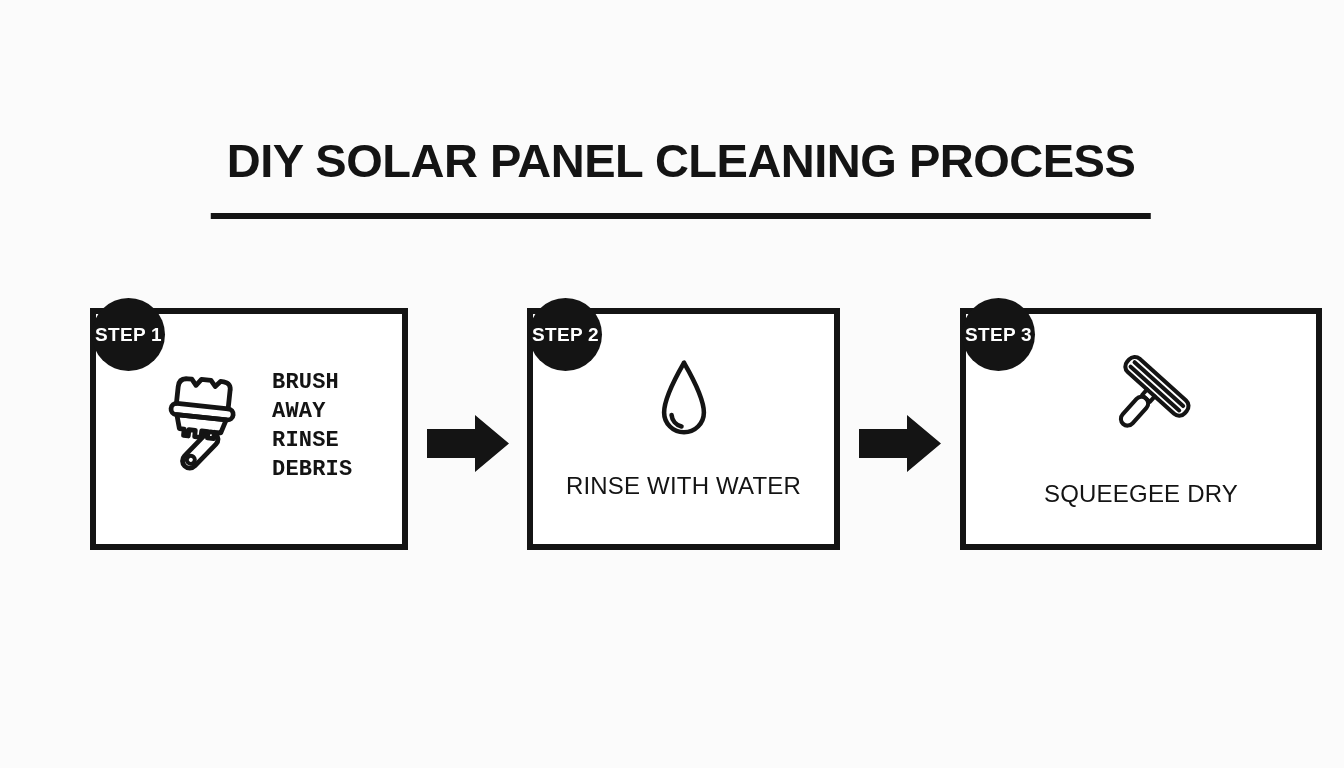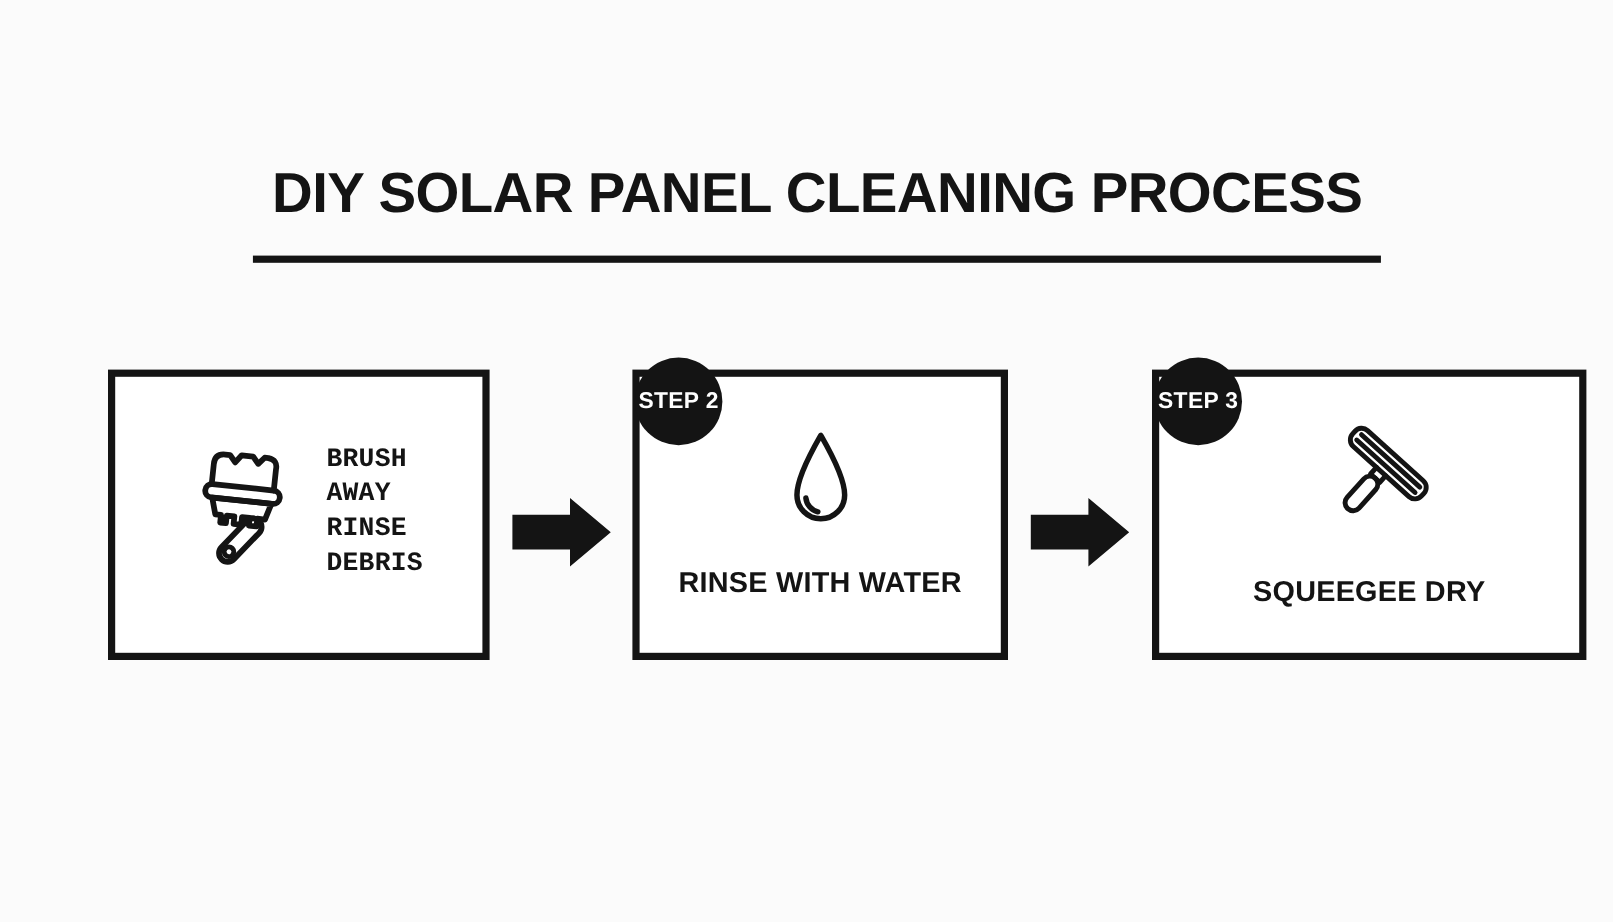--- a/index.html
+++ b/index.html
@@ -98,21 +98,21 @@
   .card-col {
     display: flex;
     flex-direction: column;
     align-items: center;
   }
   .icon { display: inline-block; line-height: 0; }
   .icon-drop { margin-top: 44px; }
   .icon-squeegee { margin-top: 38px; }
   .label-center {
     font-size: 24px;
-    font-weight: bold;
+    font-weight: normal;
     letter-spacing: 0.2px;
     color: #141414;
     white-space: nowrap;
   }
   .card-2 .label-center { margin-top: 30px; }
   .card-3 .label-center { margin-top: 24px; }
   
   .connector {
     display: flex;
     justify-content: center;
@@ -128,20 +128,23 @@
 <div class="canvas">
 
   <header class="title-block">
     <h1 class="title">DIY SOLAR PANEL CLEANING PROCESS</h1>
     <div class="title-rule"></div>
   </header>
 
   <div class="steps-row">
 
     <section class="step-card card-1">
+      <div class="step-badge">
+        <span class="badge-label">STEP 1</span>
+      </div>
       <div class="body-row">
         <span class="icon icon-brush">
           <svg viewBox="0 0 140 140" width="112" height="130" aria-hidden="true">
             <g fill="none" stroke="#141414" stroke-width="6" stroke-linejoin="round" stroke-linecap="round">
               <g transform="rotate(6 75 40)">
                 <path d="M46 46 V25 Q46 14 57 14 H62 L68 21 L74 13 H86 L92 20 L98 13 H102 Q112 14 111 24 V46"></path>
                 <rect x="40" y="46" width="78" height="14" rx="7"></rect>
                 <path d="M48 60 L110 60 L105 77 H97 V85 H89 V77 H81 V85 H73 V77 H65 V85 H59 V77 H53 Z"></path>
               </g>
               <g transform="rotate(44 92 84)">

